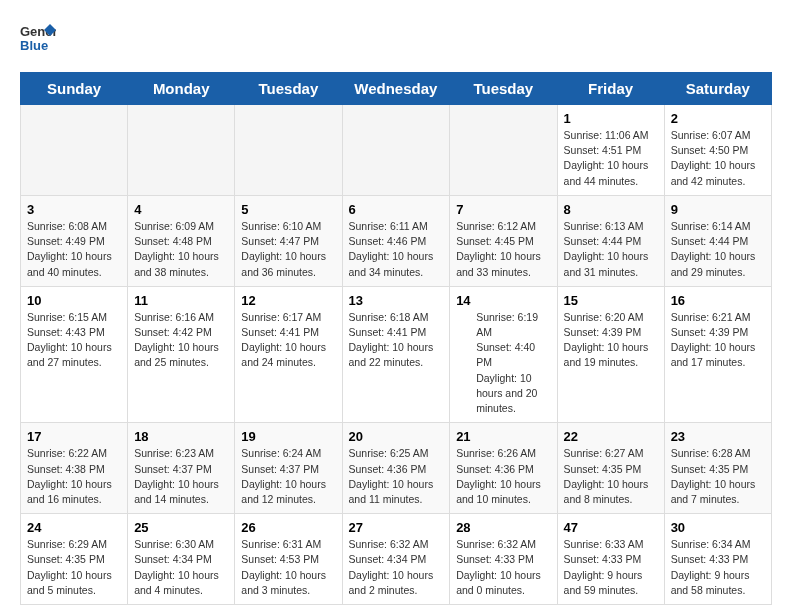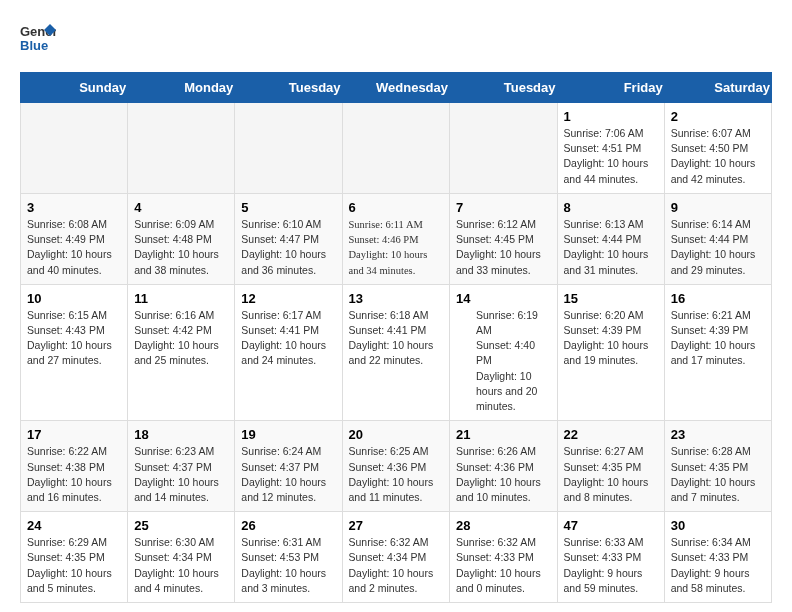--- a/index.html
+++ b/index.html
@@ -36,23 +36,23 @@
       width: 100%;
       border-collapse: collapse;
       font-size: 11px;
     }
     thead tr {
       background-color: #1a5fa8;
       color: white;
     }
     thead th {
       padding: 7px 1px;
-      text-align: right;
+      text-align: center;
       font-weight: bold;
-      font-size: 13px;
+      font-size: 15px;
       border: 1px solid #1a5fa8;
     }
     tbody tr {
       border-bottom: 1px solid #ccc;
     }
     tbody td {
       vertical-align: top;
       padding: 6px 6px;
       border: 1px solid #ddd;
       min-height: 80px;
@@ -111,21 +111,21 @@
   </thead>
   <tbody id="calendar-body">
   <tr>
         <td class="empty-cell"></td>
         <td class="empty-cell"></td>
         <td class="empty-cell"></td>
         <td class="empty-cell"></td>
         <td class="empty-cell"></td>
         <td>
           <span class="day-num">1</span>
-          <div class="day-info" style="white-space: pre-line;">Sunrise: 7:06 AM
+          <div class="day-info" style="white-space: pre-line;">Sunrise: 11:06 AM
 Sunset: 4:51 PM
 Daylight: 10 hours and 44 minutes.</div>
         </td>
         <td>
           <span class="day-num">2</span>
           <div class="day-info" style="white-space: pre-line;">Sunrise: 6:07 AM
 Sunset: 4:50 PM
 Daylight: 10 hours and 42 minutes.</div>
         </td>
       </tr>
@@ -143,21 +143,21 @@
 Daylight: 10 hours and 38 minutes.</div>
         </td>
         <td>
           <span class="day-num">5</span>
           <div class="day-info" style="white-space: pre-line;">Sunrise: 6:10 AM
 Sunset: 4:47 PM
 Daylight: 10 hours and 36 minutes.</div>
         </td>
         <td>
           <span class="day-num">6</span>
-          <div class="day-info" style="white-space: pre-line; font-family: Liberation Serif, serif;">Sunrise: 6:11 AM
+          <div class="day-info" style="white-space: pre-line;">Sunrise: 6:11 AM
 Sunset: 4:46 PM
 Daylight: 10 hours and 34 minutes.</div>
         </td>
         <td>
           <span class="day-num">7</span>
           <div class="day-info" style="white-space: pre-line;">Sunrise: 6:12 AM
 Sunset: 4:45 PM
 Daylight: 10 hours and 33 minutes.</div>
         </td>
         <td>

